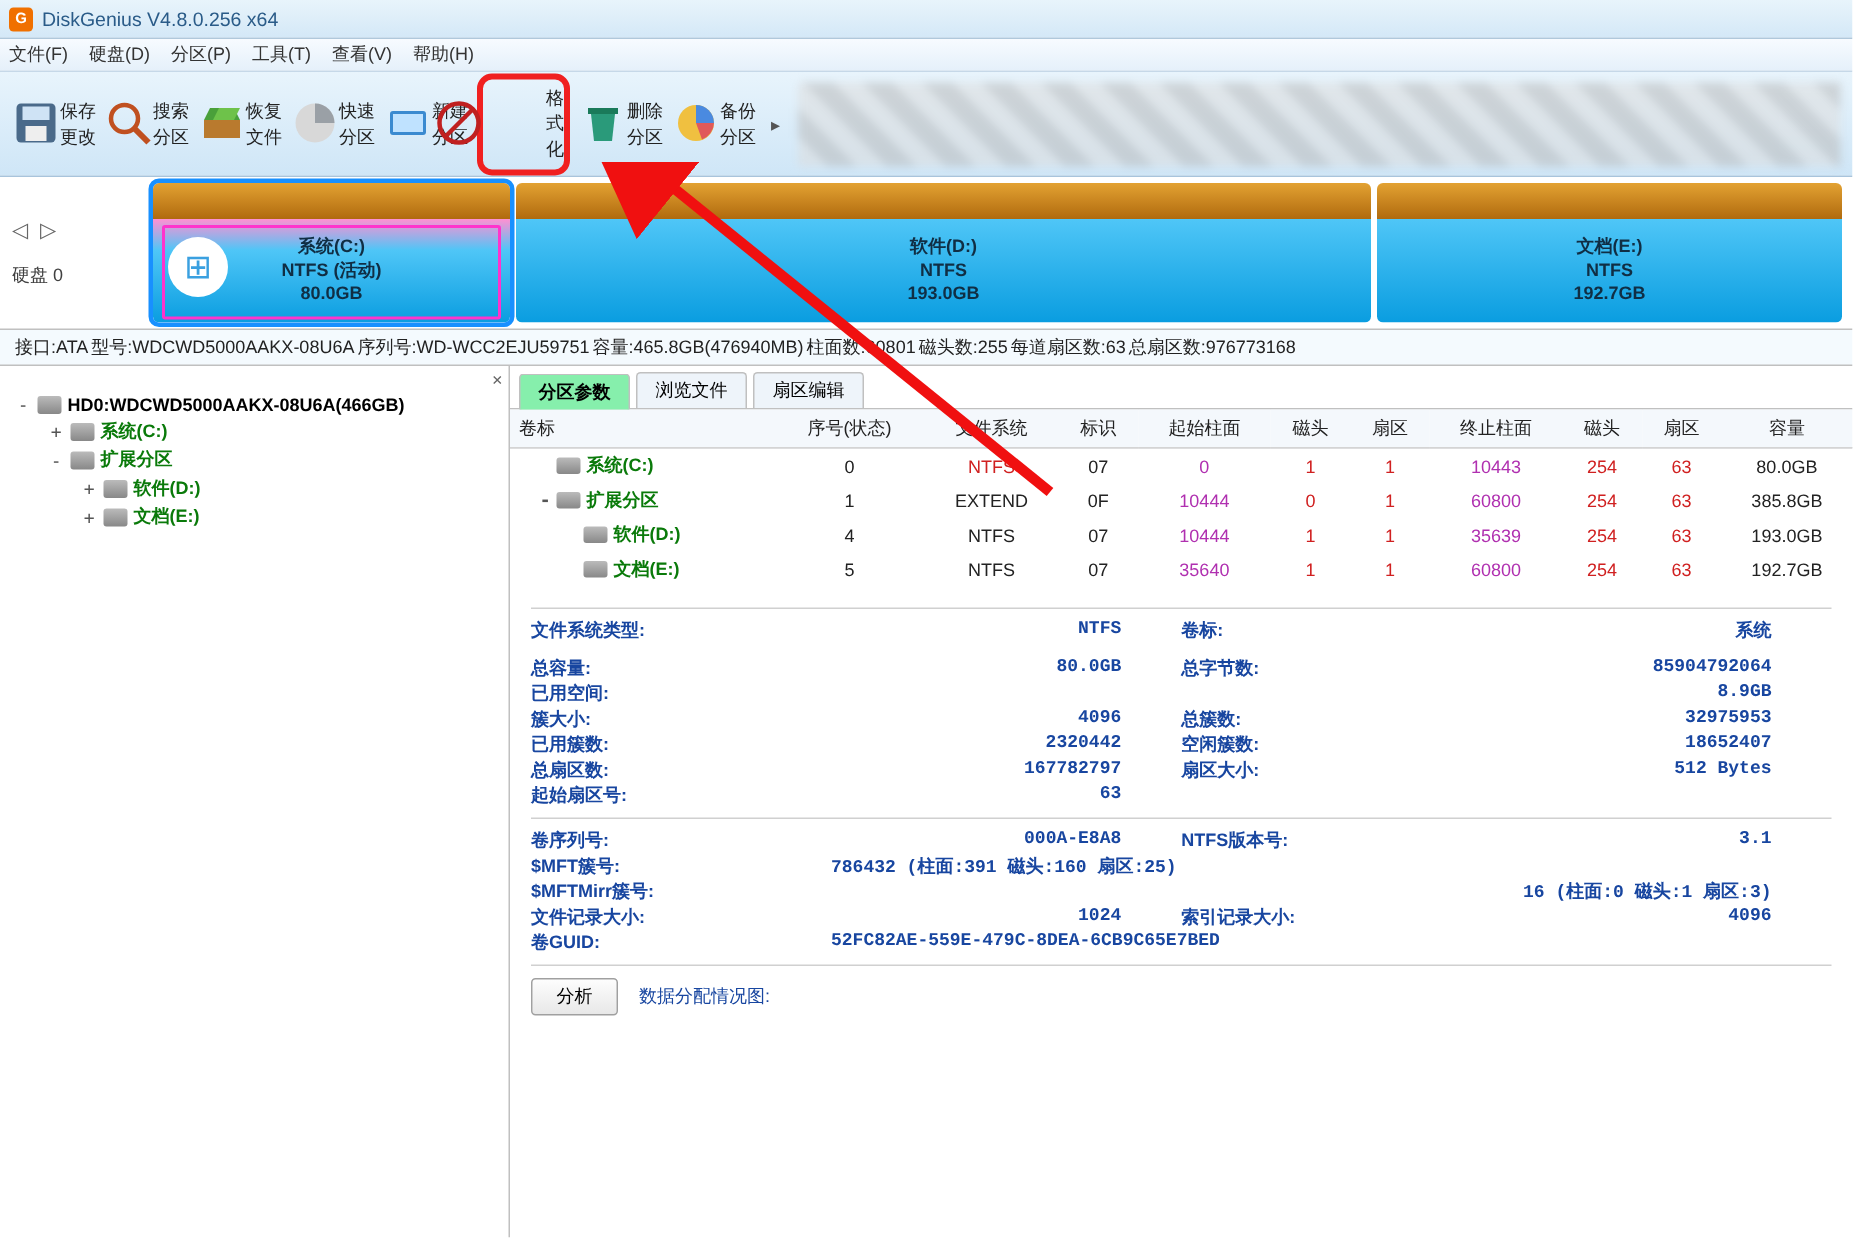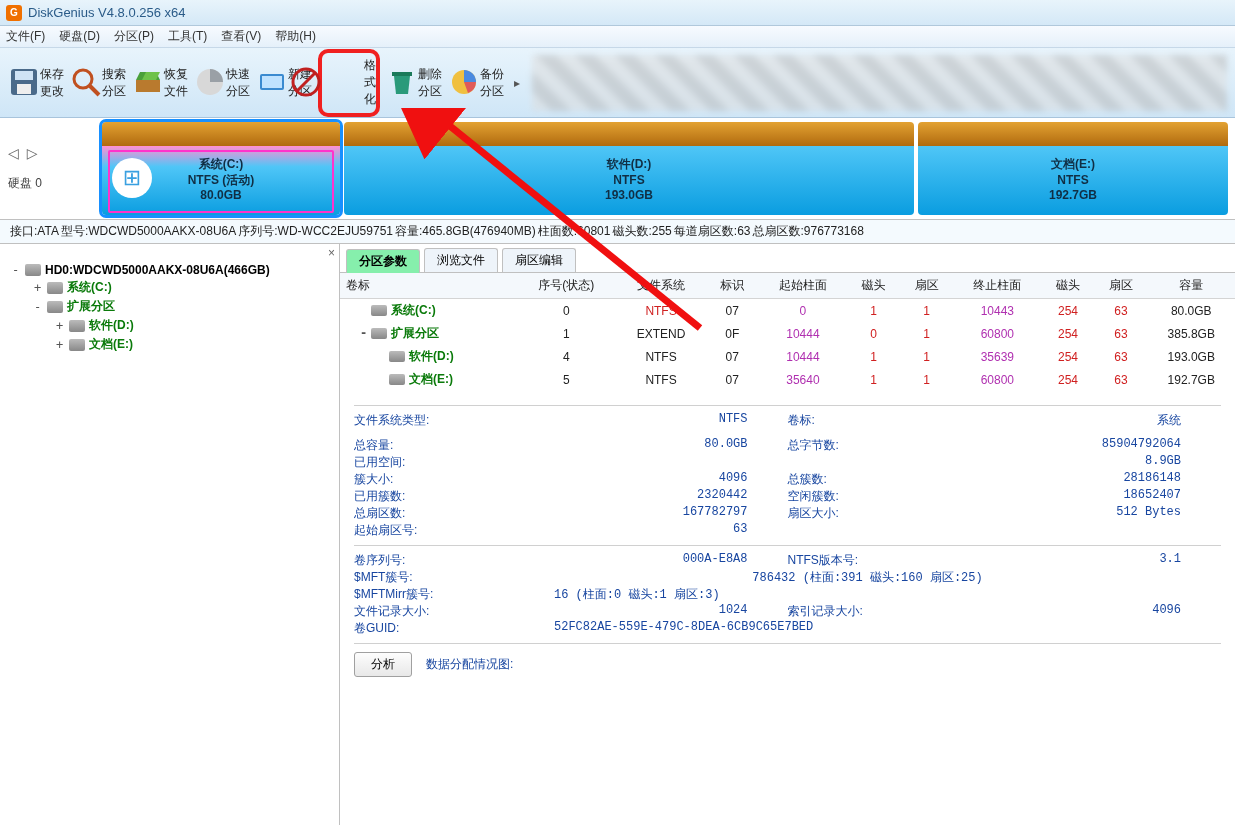--- a/index.html
+++ b/index.html
@@ -68,21 +68,21 @@
 .ptable td.purple { color:#b030b0;}
 .ptable td.red { color:#d02020;}
 .ptable tr.row td.name { color:#0a7a0a; font-weight:bold;}
 .ptable tr.row .dicon { display:inline-block; width:16px; height:11px; background:linear-gradient(#bbb,#888); border-radius:2px; margin-right:4px; vertical-align:middle;}
 .ptable tr.row .exp { display:inline-block; width:11px; text-align:center; font-family:monospace; color:#555; margin-right:2px;}
 .indent1 { padding-left:18px !important;} .indent2 { padding-left:36px !important;}
 
 
 .details { padding:8px 14px; color:#1846a0; font-size:13px;}
 .details hr { border:none; border-top:1px solid #d0d0d0; margin:6px 0;}
-.drow { display:flex; }
+.drow { display:flex;font-weight:bold; }
 .dcol { flex:1; display:flex; }
 .dcol .lab { width:120px; }
 .dcol .val { flex:1; text-align:right; padding-right:40px; font-family: "Courier New", monospace; }
 .drow.single .lab { width:120px;} .drow.single .val { flex:1; text-align:right; padding-right:40px; font-family:"Courier New",monospace;}
 .analyze { margin-top:8px; display:flex; align-items:center; gap:14px;}
 .analyze button { padding:3px 16px; background:linear-gradient(#fdfdfd,#e8e8e8); border:1px solid #a0a0a0; border-radius:3px; cursor:pointer;}
 
 
 .arrowwrap { position:absolute; left:380px; top:108px; width:400px; height:200px; pointer-events:none; z-index:50;}
 
@@ -377,21 +377,21 @@
             <span class="val">8.9GB</span>
           </div>
         </div>
       <div class="drow">
           <div class="dcol">
             <span class="lab">簇大小:</span>
             <span class="val">4096</span>
           </div>
           <div class="dcol">
             <span class="lab">总簇数:</span>
-            <span class="val">28186148</span>
+            <span class="val">32975953</span>
           </div>
         </div>
       <div class="drow">
           <div class="dcol">
             <span class="lab">已用簇数:</span>
             <span class="val">2320442</span>
           </div>
           <div class="dcol">
             <span class="lab">空闲簇数:</span>
             <span class="val">18652407</span>
@@ -420,25 +420,25 @@
             <span class="lab">卷序列号:</span>
             <span class="val">000A-E8A8</span>
           </div>
           <div class="dcol">
             <span class="lab">NTFS版本号:</span>
             <span class="val">3.1</span>
           </div>
         </div>
       <div class="drow single">
           <span class="lab">$MFT簇号:</span>
-          <span class="val" style="text-align:center;padding-left:80px">786432 (柱面:391 磁头:160 扇区:25)</span>
+          <span class="val" style="text-align:left;padding-left:80px">786432 (柱面:391 磁头:160 扇区:25)</span>
         </div>
       <div class="drow single">
           <span class="lab">$MFTMirr簇号:</span>
-          <span class="val" style="text-align:left;padding-left:80px">16 (柱面:0 磁头:1 扇区:3)</span>
+          <span class="val" style="text-align:right;padding-left:80px">16 (柱面:0 磁头:1 扇区:3)</span>
         </div>
       <div class="drow">
           <div class="dcol">
             <span class="lab">文件记录大小:</span>
             <span class="val">1024</span>
           </div>
           <div class="dcol">
             <span class="lab">索引记录大小:</span>
             <span class="val">4096</span>
           </div>

